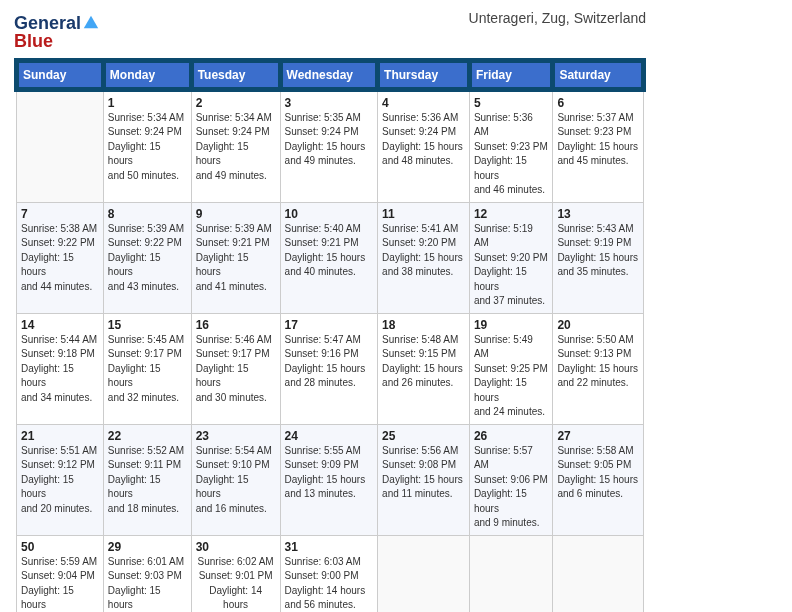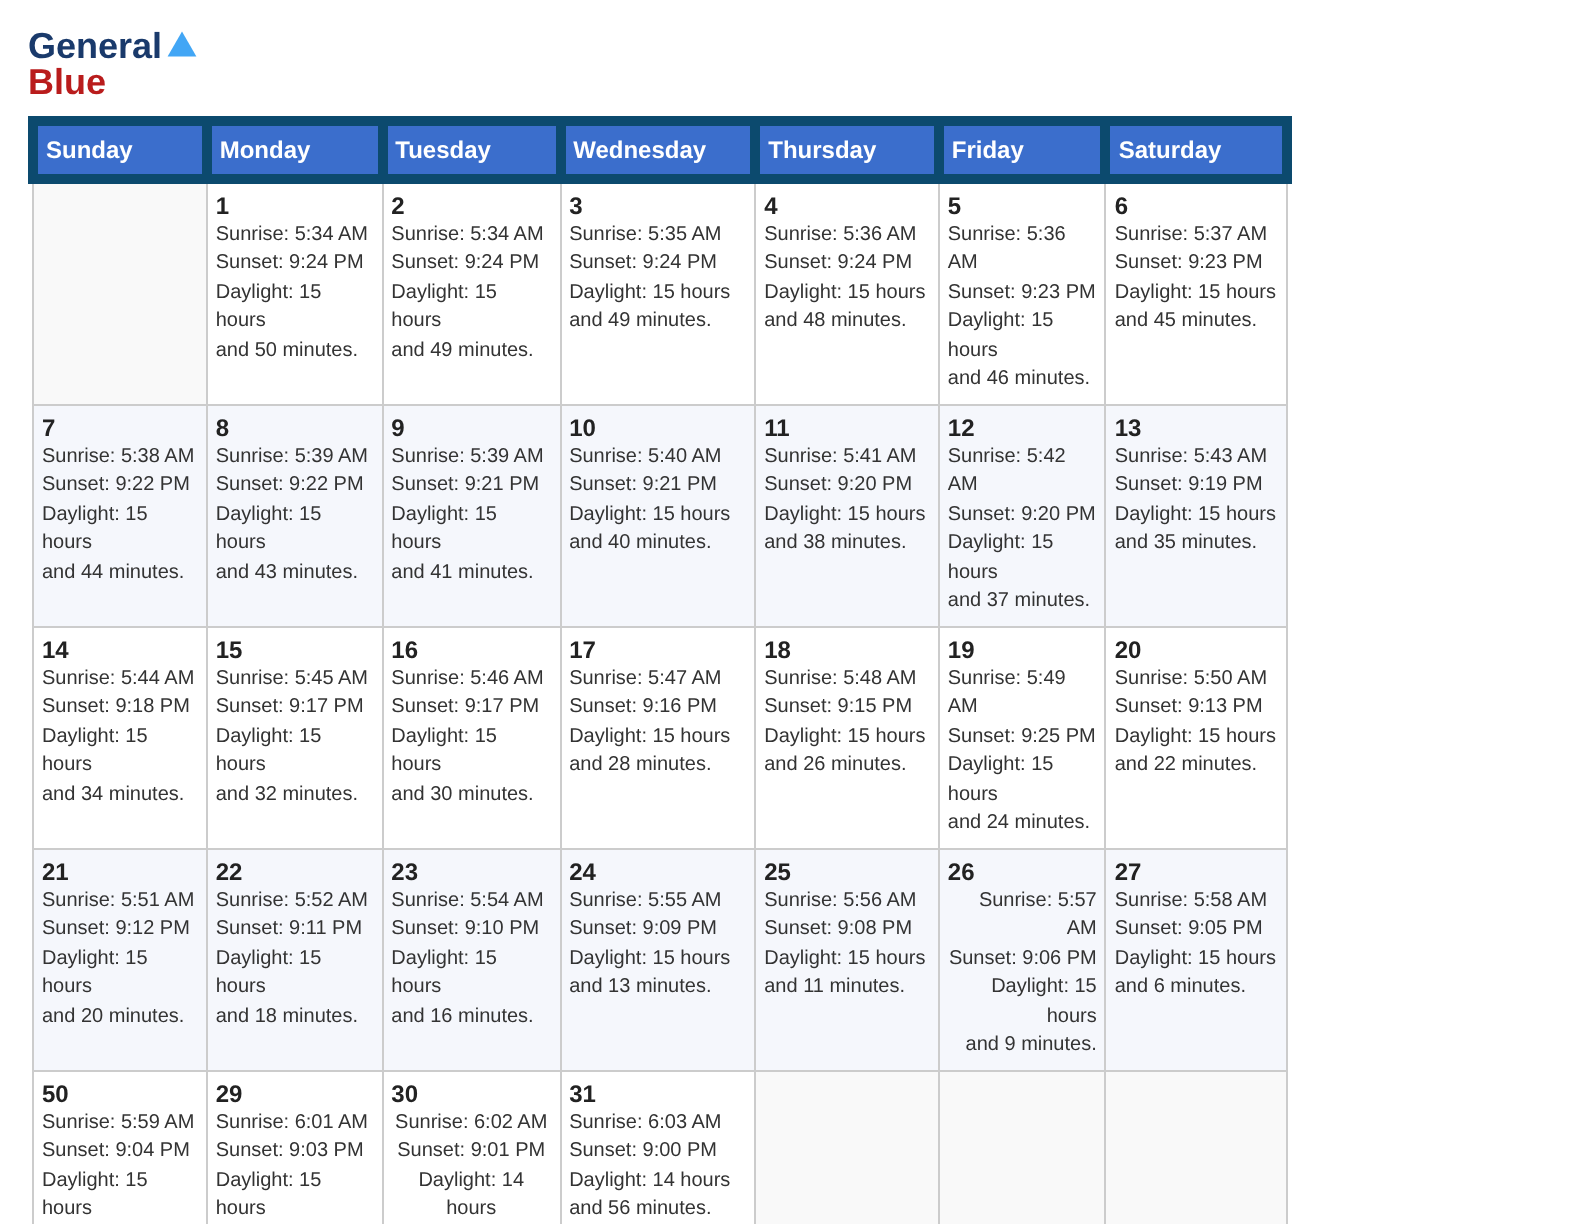--- a/index.html
+++ b/index.html
@@ -105,20 +105,21 @@
         <span style="display:flex;align-items:center;">
           <span class="logo-text">General</span>
           <svg class="logo-icon" viewBox="0 0 20 18">
             <polygon points="2,16 10,2 18,16" fill="#2196F3" opacity="0.85"></polygon>
           </svg>
         </span>
         <span class="logo-text logo-blue" style="display:block;margin-top:-2px;">Blue</span>
       </div>
     </div>
     <div class="title-area">
+      <div class="location">Unterageri, Zug, Switzerland</div>
     </div>
   </div>
 
   <table>
     <thead>
       <tr>
       <th>Sunday</th>
           <th>Monday</th>
           <th>Tuesday</th>
           <th>Wednesday</th>
@@ -204,21 +205,21 @@
           </td>
           <td>
             <span class="day-num">11</span>
             <div class="day-info" style="white-space: pre-line;">Sunrise: 5:41 AM
 Sunset: 9:20 PM
 Daylight: 15 hours
 and 38 minutes.</div>
           </td>
           <td>
             <span class="day-num">12</span>
-            <div class="day-info" style="white-space: pre-line;">Sunrise: 5:42 AM
+            <div class="day-info" style="white-space: pre-line;">Sunrise: 5:19 AM
 Sunset: 9:20 PM
 Daylight: 15 hours
 and 37 minutes.</div>
           </td>
           <td>
             <span class="day-num">13</span>
             <div class="day-info" style="white-space: pre-line;">Sunrise: 5:43 AM
 Sunset: 9:19 PM
 Daylight: 15 hours
 and 35 minutes.</div>
@@ -306,21 +307,21 @@
           </td>
           <td>
             <span class="day-num">25</span>
             <div class="day-info" style="white-space: pre-line;">Sunrise: 5:56 AM
 Sunset: 9:08 PM
 Daylight: 15 hours
 and 11 minutes.</div>
           </td>
           <td>
             <span class="day-num">26</span>
-            <div class="day-info" style="white-space: pre-line; text-align: right;">Sunrise: 5:57 AM
+            <div class="day-info" style="white-space: pre-line;">Sunrise: 5:57 AM
 Sunset: 9:06 PM
 Daylight: 15 hours
 and 9 minutes.</div>
           </td>
           <td>
             <span class="day-num">27</span>
             <div class="day-info" style="white-space: pre-line;">Sunrise: 5:58 AM
 Sunset: 9:05 PM
 Daylight: 15 hours
 and 6 minutes.</div>

